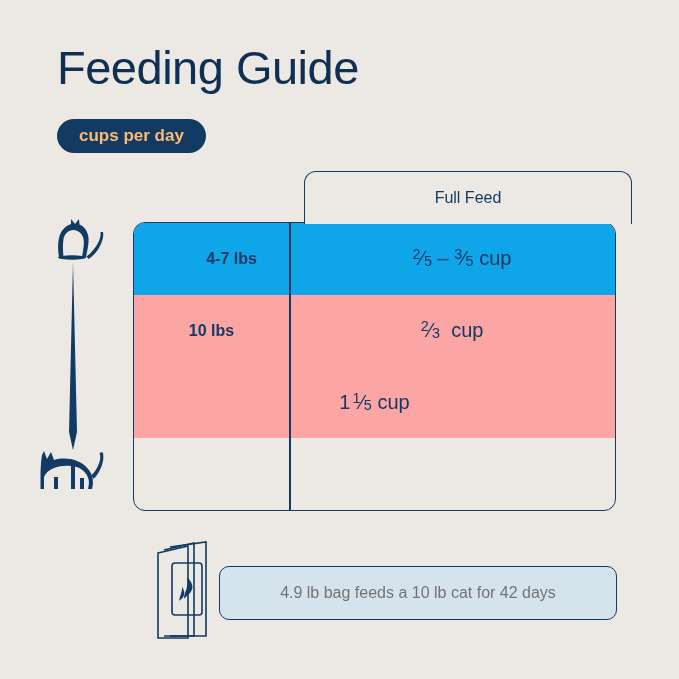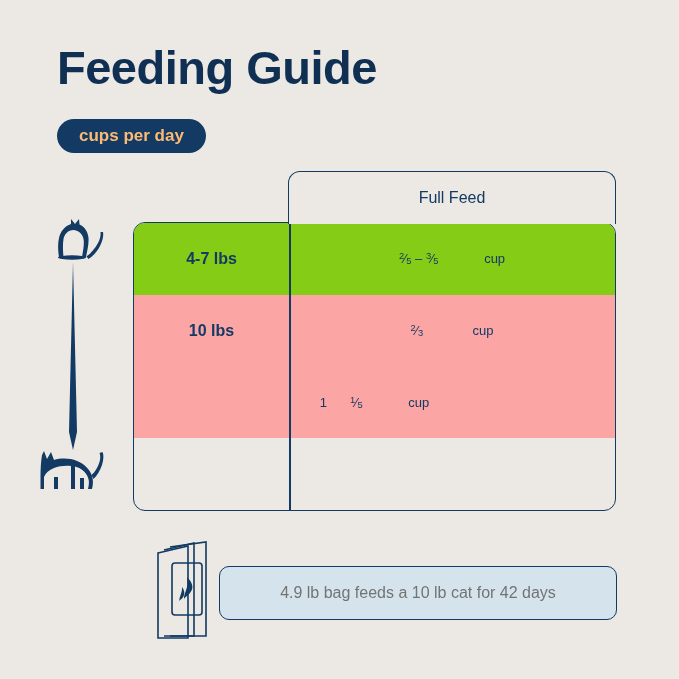--- a/index.html
+++ b/index.html
@@ -19,21 +19,21 @@
     width: 679px;
     height: 679px;
   }
 
   
   .title {
     position: absolute;
     left: 57px;
     top: 42px;
     font-size: 47px;
-    font-weight: bold;
+    font-weight: normal;
     letter-spacing: -0.5px;
     color: #0f2f53;
     line-height: 1.1;
   }
   .pill {
     position: absolute;
     left: 57px;
     top: 119px;
     background: #123a63;
     color: #fdba74;
@@ -42,21 +42,21 @@
     padding: 0 22px;
     display: flex;
     align-items: center;
     font-size: 17px;
     font-weight: bold;
   }
 
   
   .header-box {
     position: absolute;
-    left: 288px;
+    left: 304px;
     top: 171px;
     width: 326px;
     height: 52px;
     border: 1.6px solid #123a63;
     border-bottom: none;
     border-radius: 12px 12px 0 0;
     background: #ece9e4;
     display: flex;
     align-items: center;
     justify-content: center;
@@ -75,39 +75,38 @@
     border: 1.6px solid #123a63;
     border-radius: 12px;
     overflow: hidden;
     z-index: 2;
   }
   .row {
     display: flex;
     height: 71.75px;
     align-items: stretch;
   }
-  .row.shaded { background: #84cc16; }
+  .row.shaded { background: #0ea5e9; padding-left: 20px; }
   .row.plain  { background: #fca5a5; }
   .cell-weight {
     width: 155px;
     display: flex;
     align-items: center;
     justify-content: center;
     font-size: 16px;
     font-weight: bold;
     color: #123a63;
   }
   .cell-amount {
     flex: 1;
     display: flex;
     align-items: center;
     justify-content: center;
-    font-size: 13px;
+    font-size: 20px;
     color: #123a63;
-    gap: 21px;
   }
   .vline {
     position: absolute;
     left: 155px;
     top: 0;
     width: 1.6px;
     height: 287px;
     background: #123a63;
     z-index: 4;
   }

